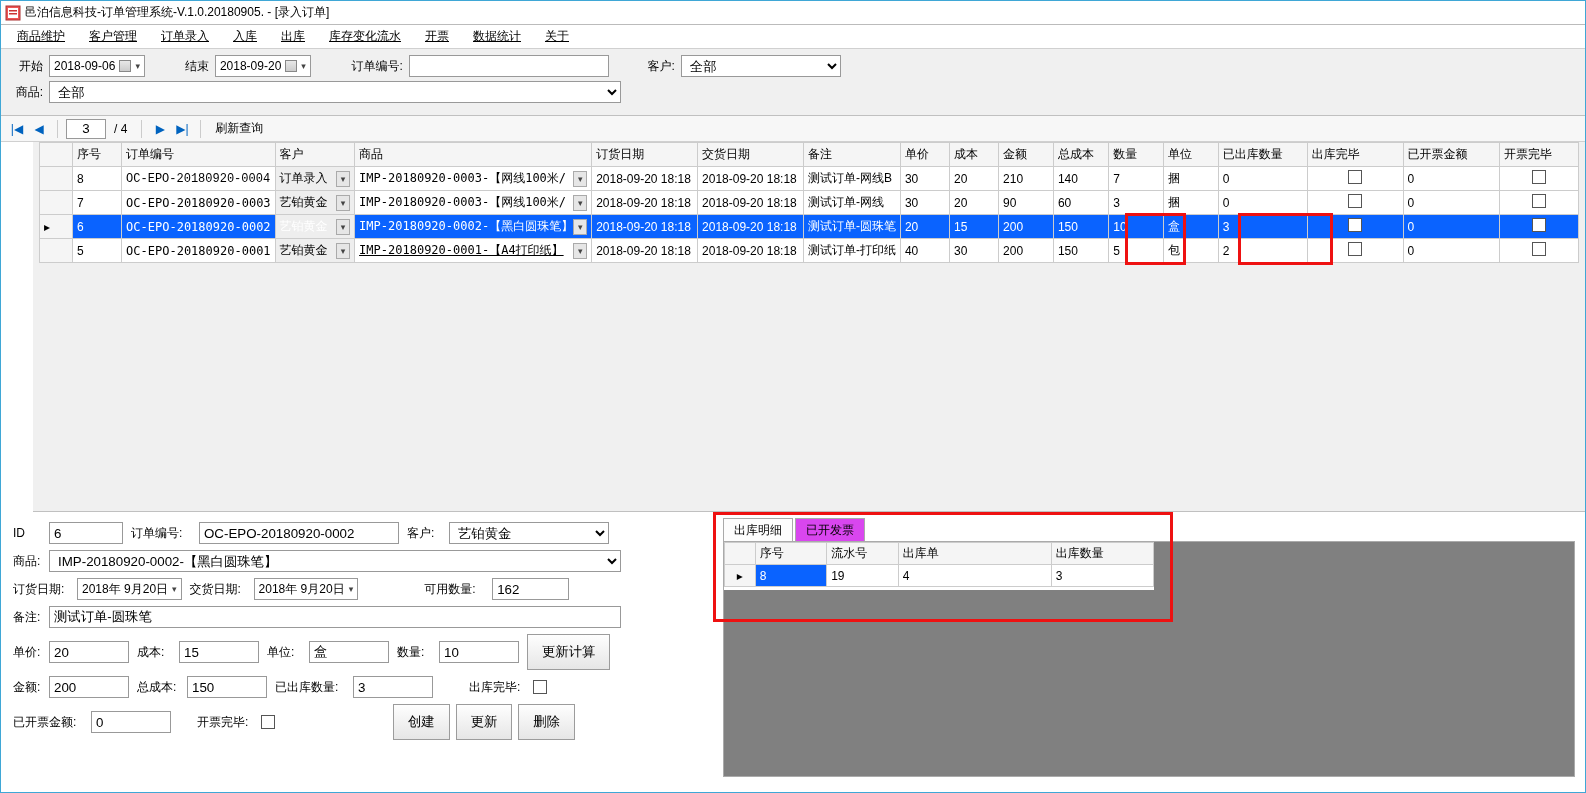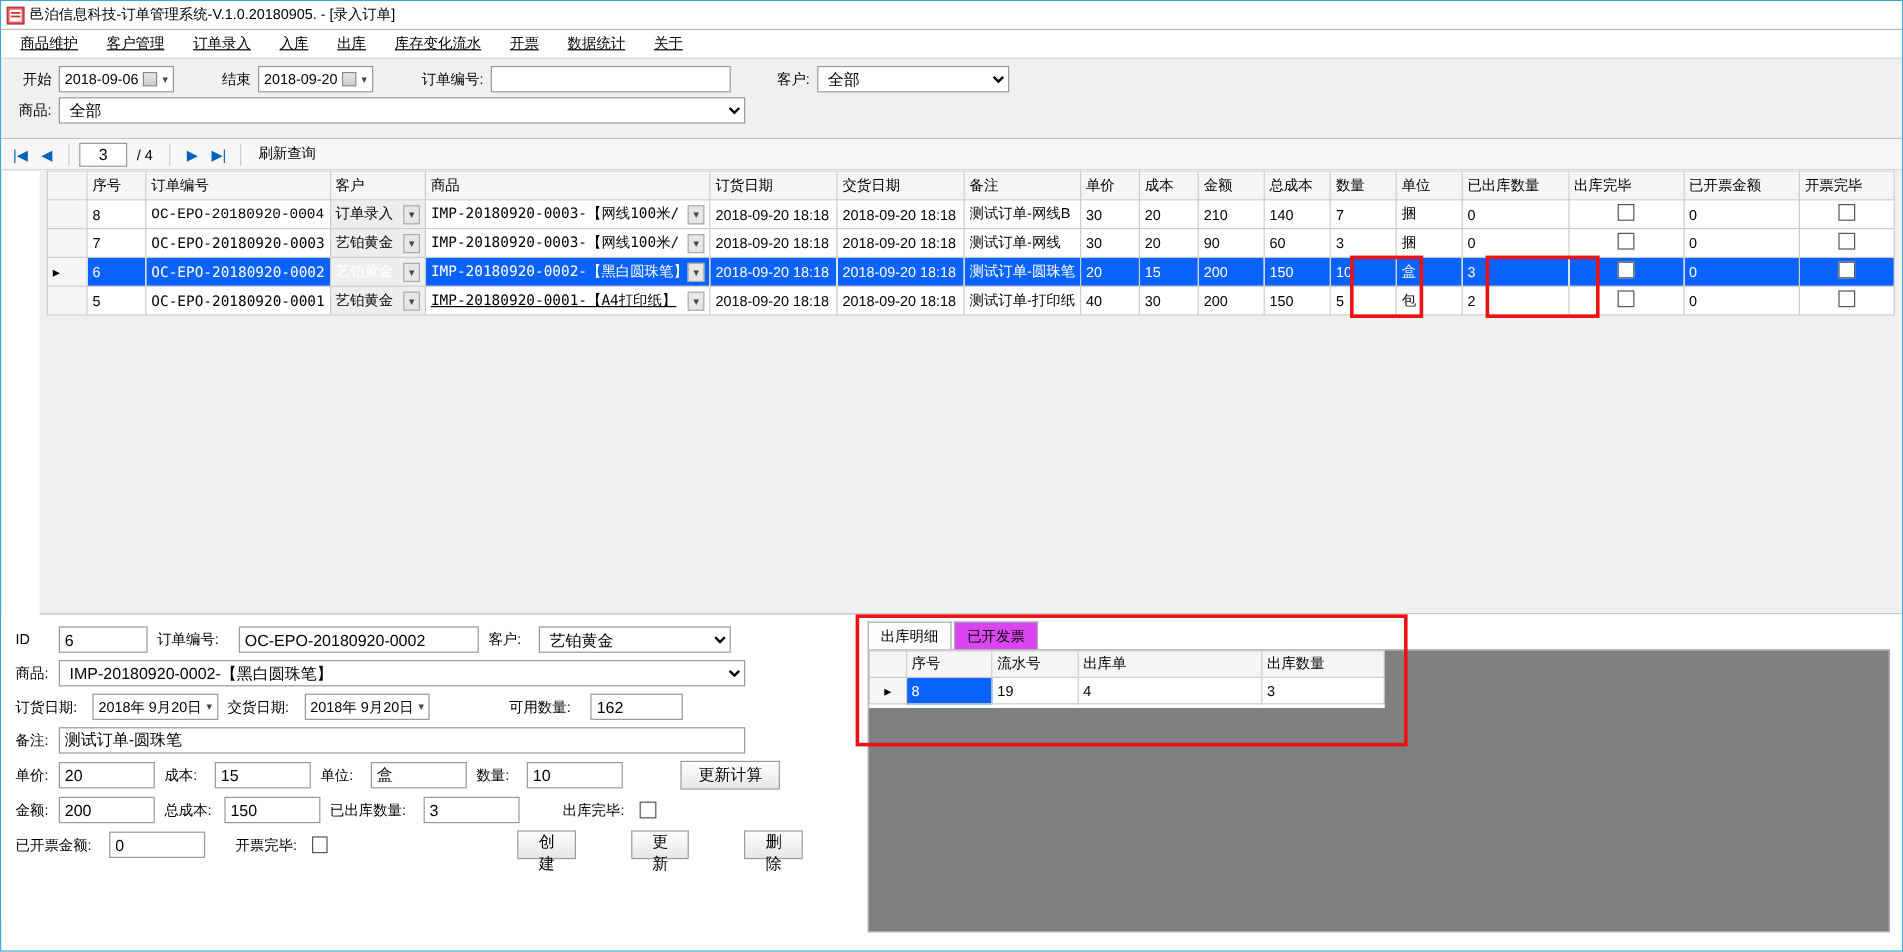--- a/index.html
+++ b/index.html
@@ -46,21 +46,21 @@
   
   .redbox { position: absolute; border: 3px solid #e11; pointer-events: none; }
 
   
   .bottompane { display: flex; height: 255px; }
   .detailpane { width: 680px; padding: 10px 12px; background:#fff; }
   .detailpane .drow { display: flex; align-items: center; gap: 8px; margin-bottom: 6px; }
   .detailpane label { min-width: 28px; }
   .detailpane input[type=text], .detailpane select { height: 22px; padding: 1px 4px; border:1px solid #999; background:#fff; }
   .btnrow { display:flex; gap:6px; margin-left: 430px; }
-  .stdbtn { height: 24px; padding: 0 14px; border: 1px solid #9c9c9c; background: linear-gradient(to bottom,#fefefe,#e6e6e6); cursor:default;margin-left:40px; }
+  .stdbtn { height: 36px; padding: 0 14px; border: 1px solid #9c9c9c; background: linear-gradient(to bottom,#fefefe,#e6e6e6); cursor:default; }
 
   .tabpane { flex: 1; background: #fff; position:relative; padding:6px 10px 0 10px; }
   .tabs { display:flex; }
   .tab { padding: 3px 10px 2px 10px; border:1px solid #aaa; border-bottom:none; background:#fdfdfd; margin-right:2px; cursor:default; }
   .tab.inactive { background:#d946ef; }
   .subgrid { border:1px solid #aaa; background:#fff; }
   table.subg { border-collapse: collapse; width: 100%; }
   table.subg th, table.subg td { border:1px solid #ccc; padding:2px 4px; font-size:12px; height:22px; text-align:left; }
   table.subg th { background:#f5f5f5; font-weight:normal; }
   table.subg td.sel { background:#0a63ff; color:#fff; }

